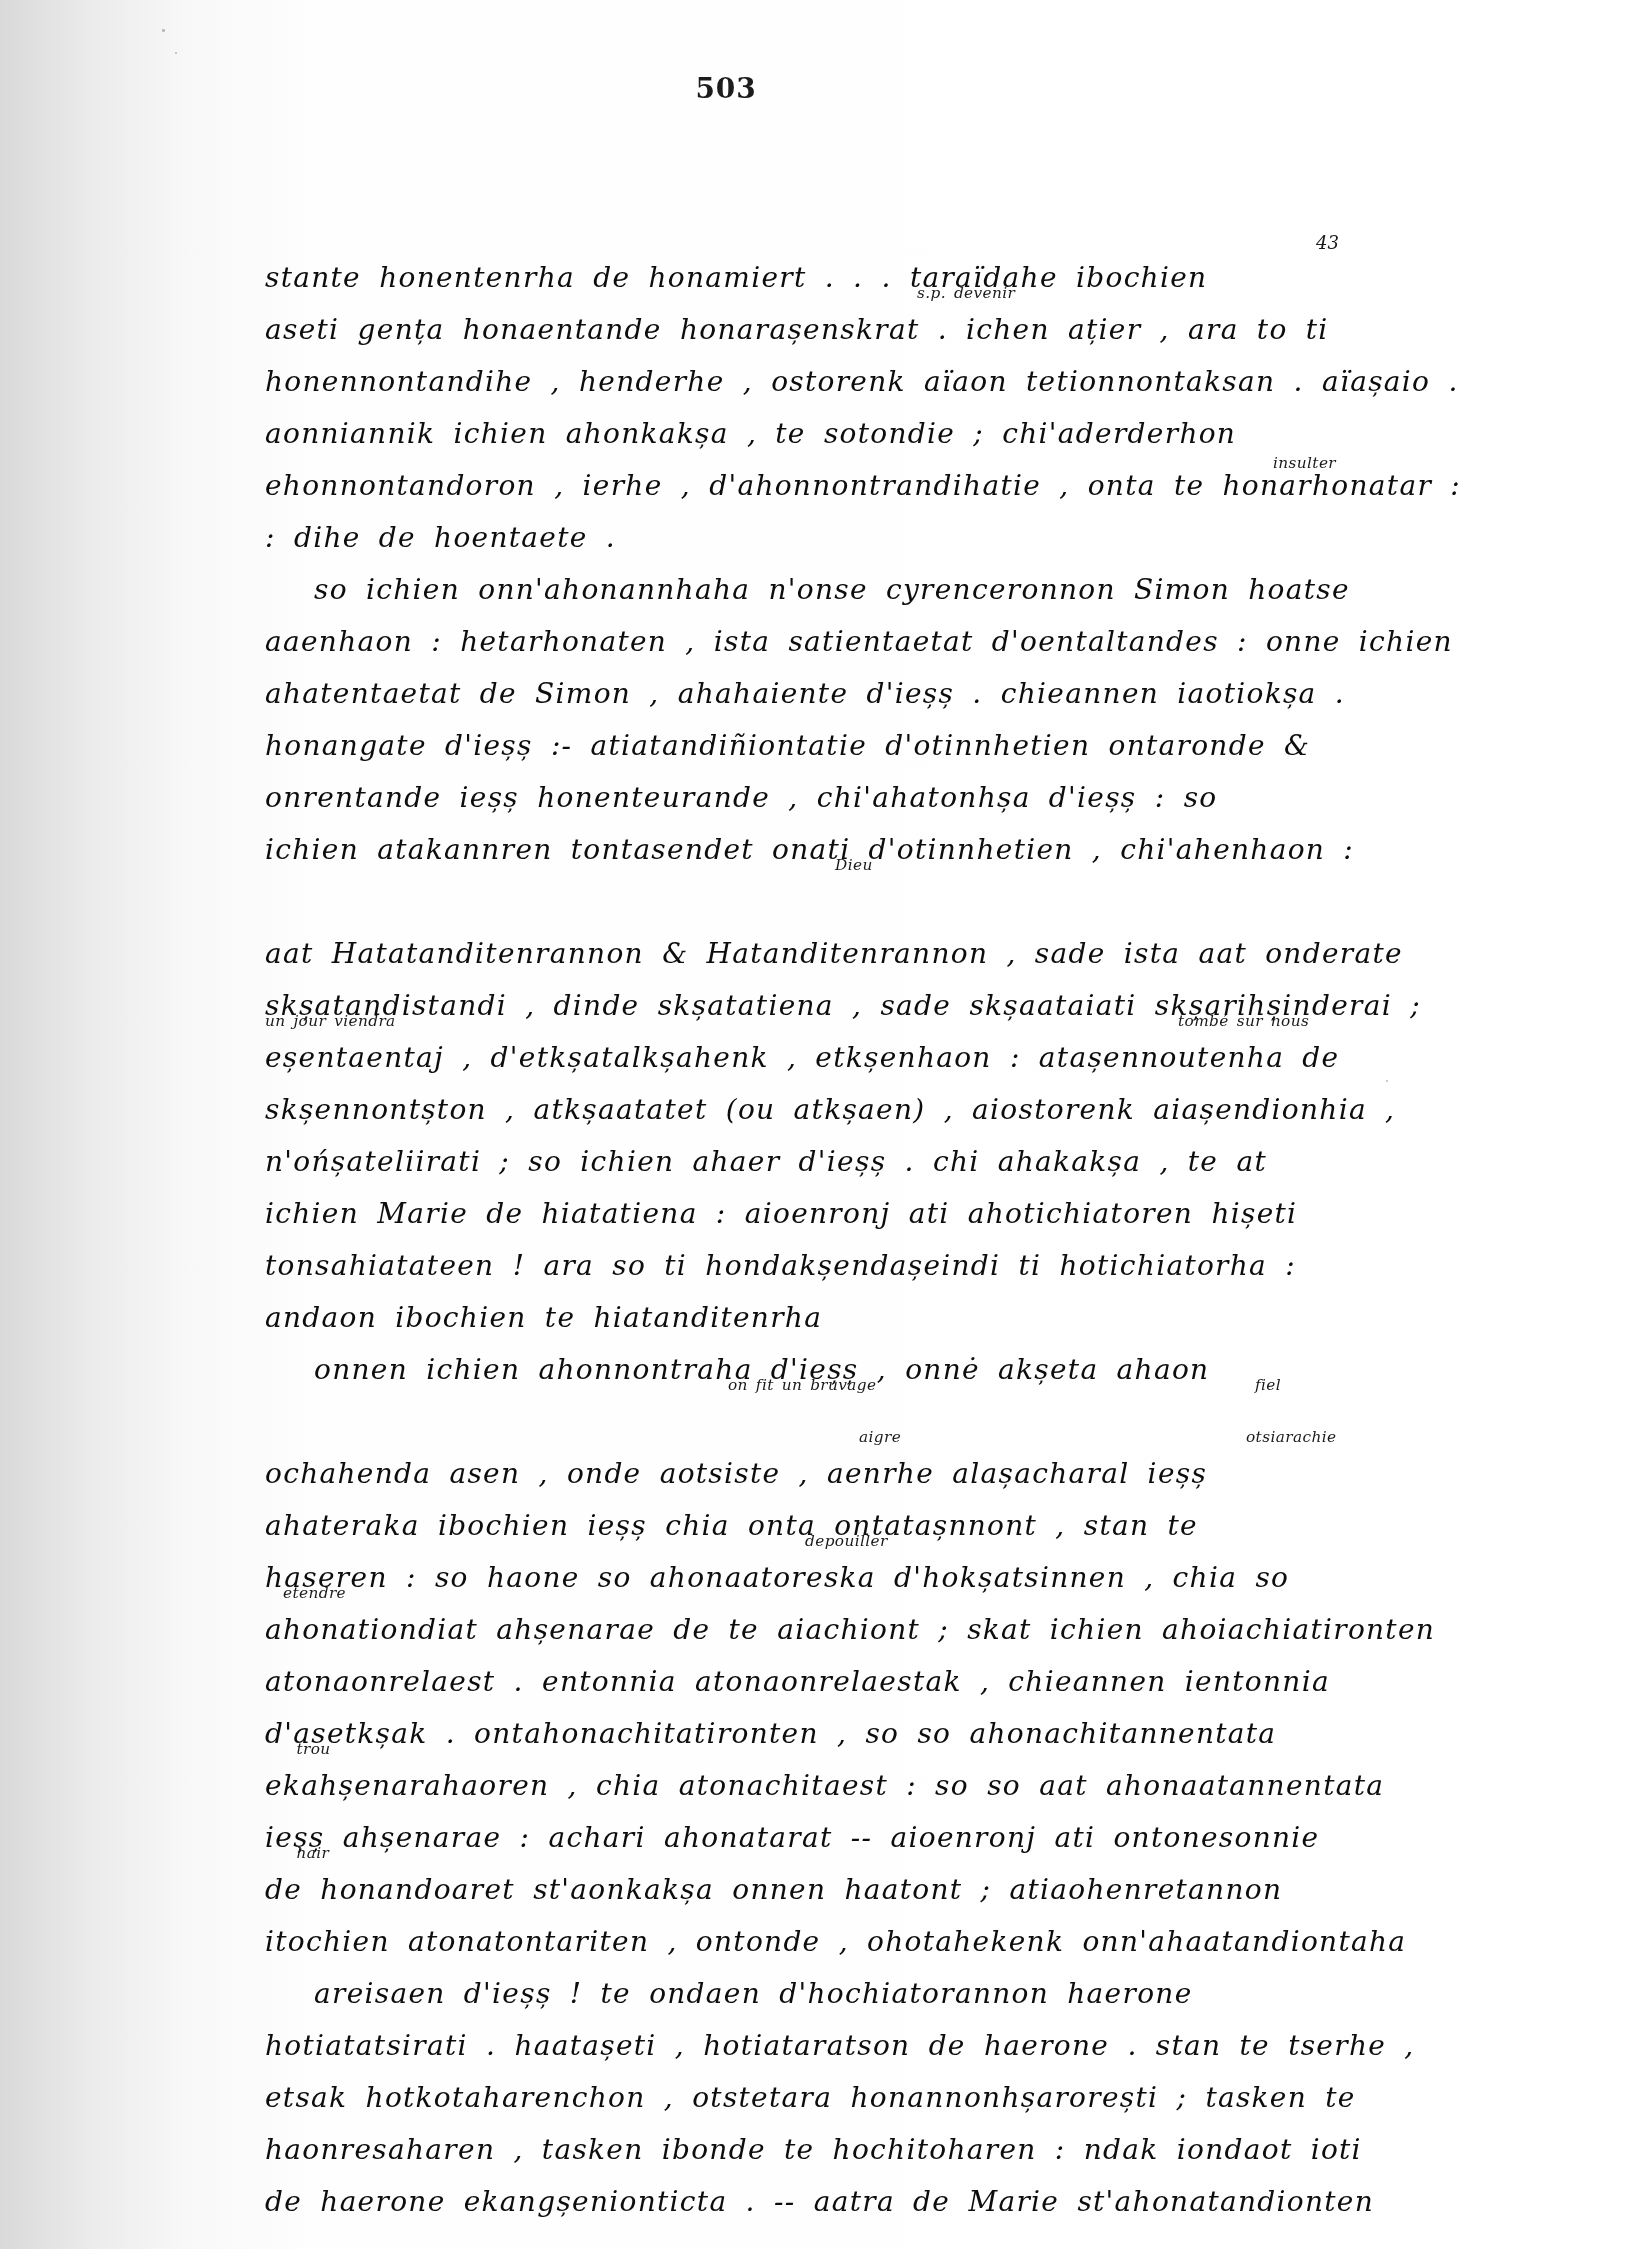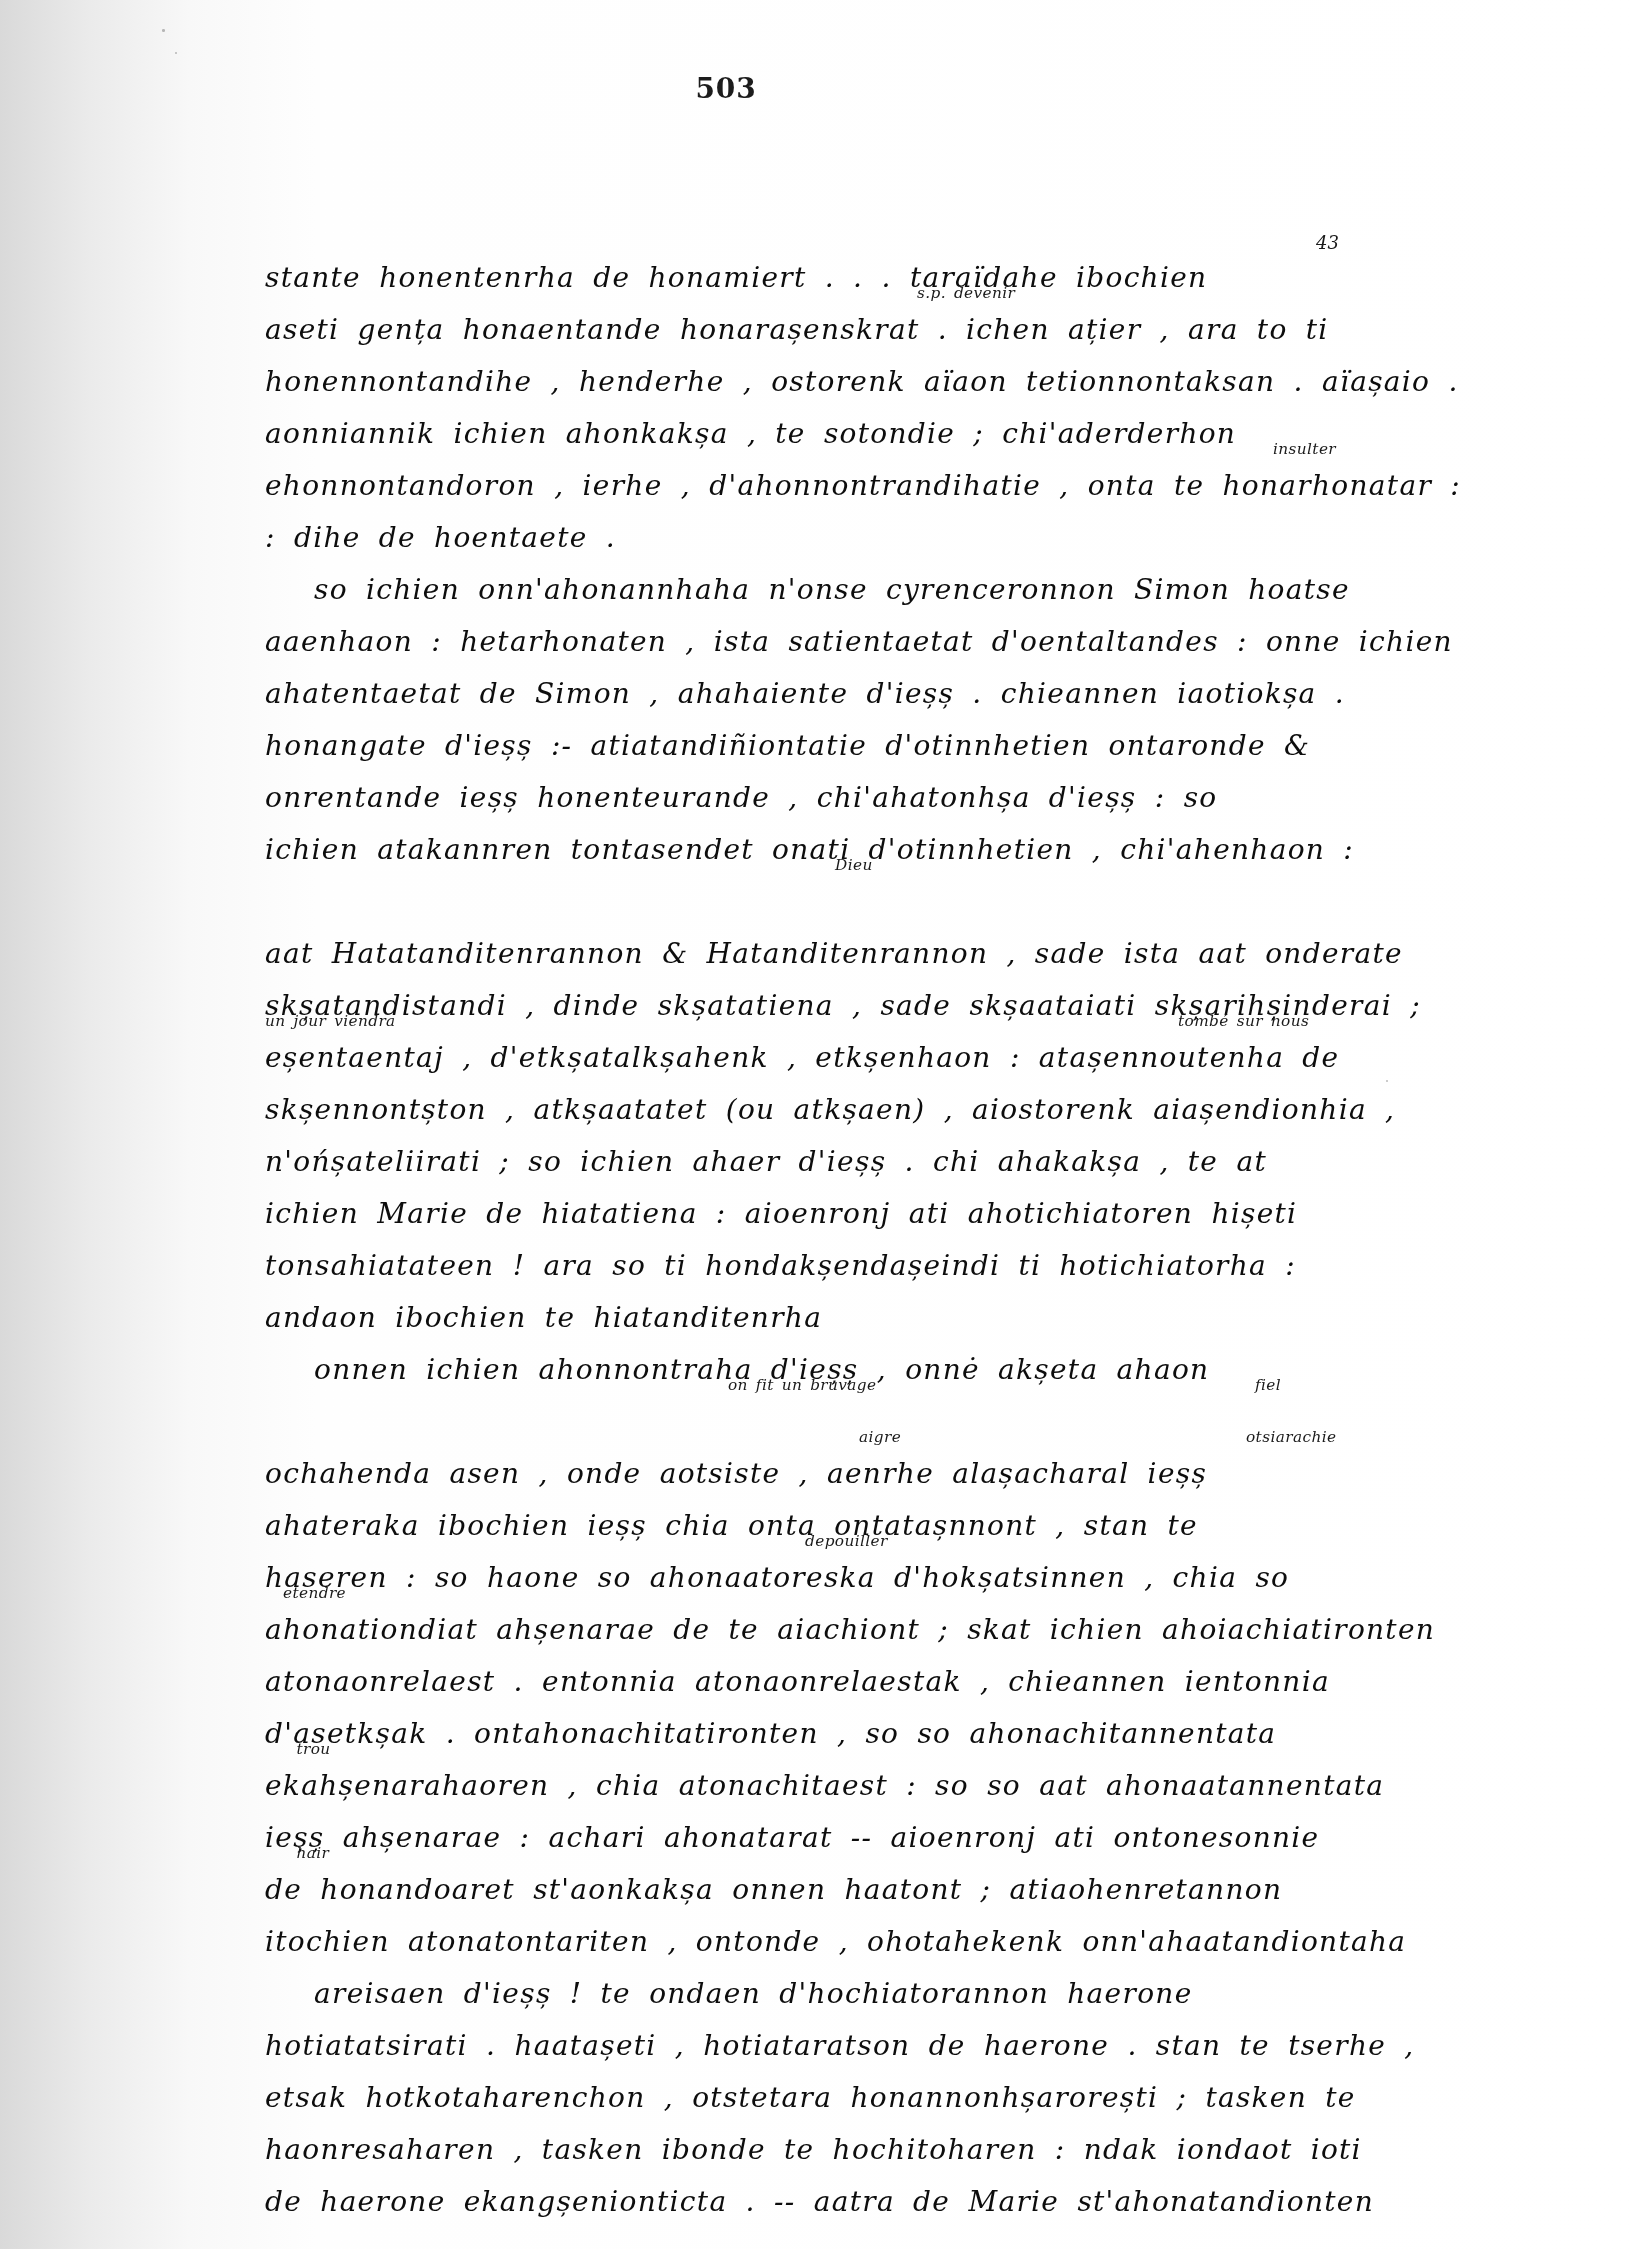--- a/index.html
+++ b/index.html
@@ -81,21 +81,21 @@
 <body>
 
 <div class="page-number">503</div>
 <div class="folio-number">43</div>
 
 <div class="manuscript" id="manuscript">
     <div class="line"><span>stante honentenrha de honamiert . . . taraïdahe ibochien</span></div>
     <div class="line"><span>aseti gența honaentande honarașenskrat . ichen ațier , ara to ti</span><span class="gloss" style="left: 652px;">s.p. devenir</span></div>
     <div class="line"><span>honennontandihe , henderhe , ostorenk aïaon tetionnontaksan . aïașaio .</span></div>
     <div class="line"><span>aonniannik ichien ahonkakșa , te sotondie ; chi'aderderhon</span></div>
-    <div class="line"><span>ehonnontandoron , ierhe , d'ahonnontrandihatie , onta te honarhonatar :</span><span class="gloss" style="left: 1008px;">insulter</span></div>
+    <div class="line"><span>ehonnontandoron , ierhe , d'ahonnontrandihatie , onta te honarhonatar :</span><span class="gloss" style="left: 1008px; margin-top: 14px;">insulter</span></div>
     <div class="line"><span>: dihe de hoentaete .</span></div>
     <div class="line indent"><span>so ichien onn'ahonannhaha n'onse cyrenceronnon Simon hoatse</span></div>
     <div class="line"><span>aaenhaon : hetarhonaten , ista satientaetat d'oentaltandes : onne ichien</span></div>
     <div class="line"><span>ahatentaetat de Simon , ahahaiente d'ieșș . chieannen iaotiokșa .</span></div>
     <div class="line"><span>honangate d'ieșș :- atiatandiñiontatie d'otinnhetien ontaronde &amp;</span></div>
     <div class="line"><span>onrentande ieșș honenteurande , chi'ahatonhșa d'ieșș : so</span></div>
     <div class="line"><span>ichien atakannren tontasendet onati d'otinnhetien , chi'ahenhaon :</span></div>
     <div class="line"><span class="gloss" style="left: 570px;">Dieu</span></div>
     <div class="line"><span>aat Hatatanditenrannon &amp; Hatanditenrannon , sade ista aat onderate</span></div>
     <div class="line"><span>skșatandistandi , dinde skșatatiena , sade skșaataiati skșarihșinderai ;</span></div>

